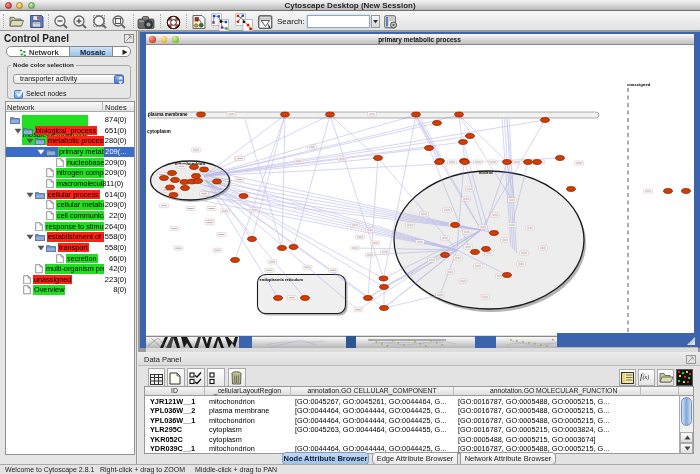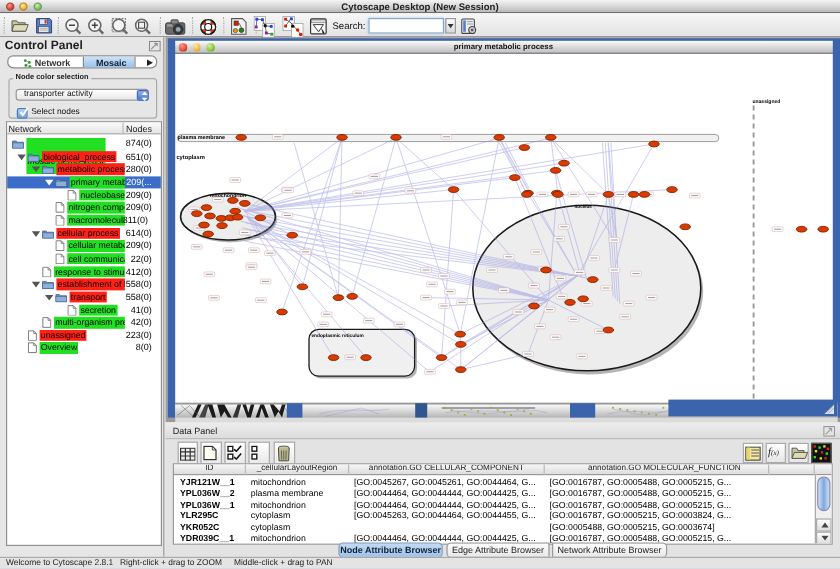--- a/index.html
+++ b/index.html
@@ -263,21 +263,21 @@
         </svg>
         <div class="abs" style="left:50px;top:0.5px;height:9.5px;max-width:48px;overflow:hidden;background:#21e021;font-size:7.3px;color:#000;padding:0 1px;white-space:nowrap;line-height:9.5px;">cell communicat</div>
         <div class="abs" style="left:93px;top:0.5px;width:27.5px;text-align:right;font-size:7.5px;line-height:9.5px;color:#000;">22(0)</div>
       </div>
       <div class="abs" style="left:0;top:119.0px;width:128px;height:10.7px;">
         <svg class="abs" style="left:29px;top:0.5px;" width="8" height="9.5" viewBox="0 0 8 9.5">
           <path d="M0.7 0.7 h4.3 l2.3 2.3 v5.8 h-6.6 z" fill="#fff" stroke="#777" stroke-width="0.8"></path>
           <path d="M5 0.7 l2.3 2.3 h-2.3 z" fill="#ddd" stroke="#777" stroke-width="0.6"></path>
         </svg>
         <div class="abs" style="left:39px;top:0.5px;height:9.5px;max-width:59px;overflow:hidden;background:#21e021;font-size:7.3px;color:#000;padding:0 1px;white-space:nowrap;line-height:9.5px;">response to stimul</div>
-        <div class="abs" style="left:93px;top:0.5px;width:27.5px;text-align:right;font-size:7.5px;line-height:9.5px;color:#000;">412(0)</div>
+        <div class="abs" style="left:93px;top:0.5px;width:27.5px;text-align:right;font-size:7.5px;line-height:9.5px;color:#000;">264(0)</div>
       </div>
       <div class="abs" style="left:0;top:129.7px;width:128px;height:10.7px;">
         <svg class="abs" style="left:20px;top:2.5px;" width="8" height="6">
           <path d="M0.5 0.8 L7.5 0.8 L4 5.5 Z" fill="#555"></path>
         </svg>
         <svg class="abs" style="left:29px;top:1.5px;" width="10" height="8" viewBox="0 0 10 8">
           <path d="M0.5 1.5 h3 l1 1 h5 v5 h-9 z" fill="#6f95c4" stroke="#3c5a84" stroke-width="0.6"></path>
           <path d="M0.5 3 h9 v4.5 h-9 z" fill="#8cb0da" stroke="#3c5a84" stroke-width="0.5"></path>
         </svg>
         <div class="abs" style="left:41px;top:0.5px;height:9.5px;max-width:57px;overflow:hidden;background:#ff2116;font-size:7.3px;color:#000;padding:0 1px;white-space:nowrap;line-height:9.5px;">establishment of lo</div>
@@ -293,21 +293,21 @@
         </svg>
         <div class="abs" style="left:52px;top:0.5px;height:9.5px;max-width:46px;overflow:hidden;background:#ff2116;font-size:7.3px;color:#000;padding:0 1px;white-space:nowrap;line-height:9.5px;">transport</div>
         <div class="abs" style="left:93px;top:0.5px;width:27.5px;text-align:right;font-size:7.5px;line-height:9.5px;color:#000;">558(0)</div>
       </div>
       <div class="abs" style="left:0;top:151.0px;width:128px;height:10.7px;">
         <svg class="abs" style="left:50px;top:0.5px;" width="8" height="9.5" viewBox="0 0 8 9.5">
           <path d="M0.7 0.7 h4.3 l2.3 2.3 v5.8 h-6.6 z" fill="#fff" stroke="#777" stroke-width="0.8"></path>
           <path d="M5 0.7 l2.3 2.3 h-2.3 z" fill="#ddd" stroke="#777" stroke-width="0.6"></path>
         </svg>
         <div class="abs" style="left:60px;top:0.5px;height:9.5px;max-width:38px;overflow:hidden;background:#21e021;font-size:7.3px;color:#000;padding:0 1px;white-space:nowrap;line-height:9.5px;">secretion</div>
-        <div class="abs" style="left:93px;top:0.5px;width:27.5px;text-align:right;font-size:7.5px;line-height:9.5px;color:#000;">41(0)</div>
+        <div class="abs" style="left:93px;top:0.5px;width:27.5px;text-align:right;font-size:7.5px;line-height:9.5px;color:#000;">66(0)</div>
       </div>
       <div class="abs" style="left:0;top:161.6px;width:128px;height:10.7px;">
         <svg class="abs" style="left:29px;top:0.5px;" width="8" height="9.5" viewBox="0 0 8 9.5">
           <path d="M0.7 0.7 h4.3 l2.3 2.3 v5.8 h-6.6 z" fill="#fff" stroke="#777" stroke-width="0.8"></path>
           <path d="M5 0.7 l2.3 2.3 h-2.3 z" fill="#ddd" stroke="#777" stroke-width="0.6"></path>
         </svg>
         <div class="abs" style="left:39px;top:0.5px;height:9.5px;max-width:59px;overflow:hidden;background:#21e021;font-size:7.3px;color:#000;padding:0 1px;white-space:nowrap;line-height:9.5px;">multi-organism pre</div>
         <div class="abs" style="left:93px;top:0.5px;width:27.5px;text-align:right;font-size:7.5px;line-height:9.5px;color:#000;">42(0)</div>
       </div>
       <div class="abs" style="left:0;top:172.2px;width:128px;height:10.7px;">

